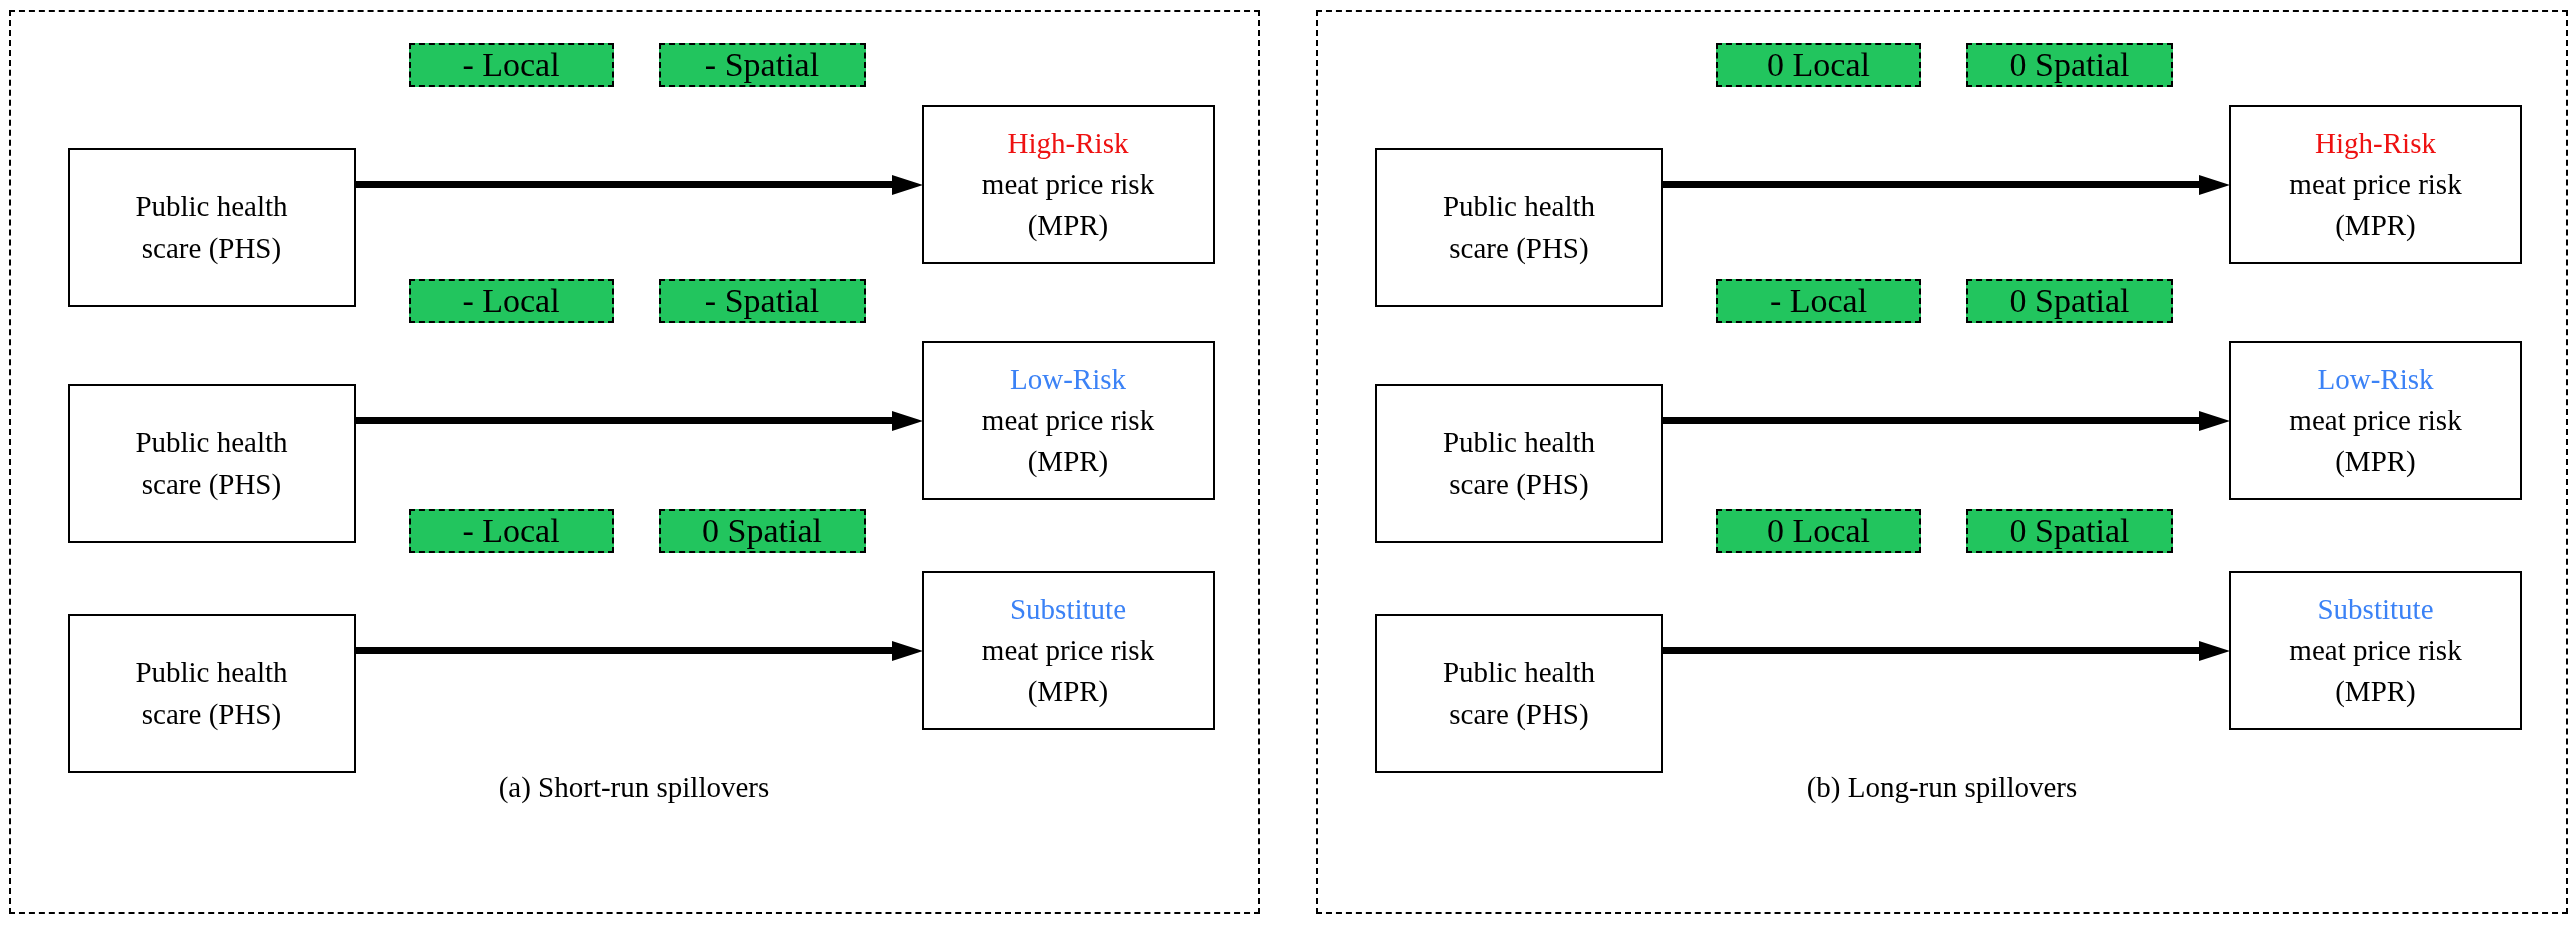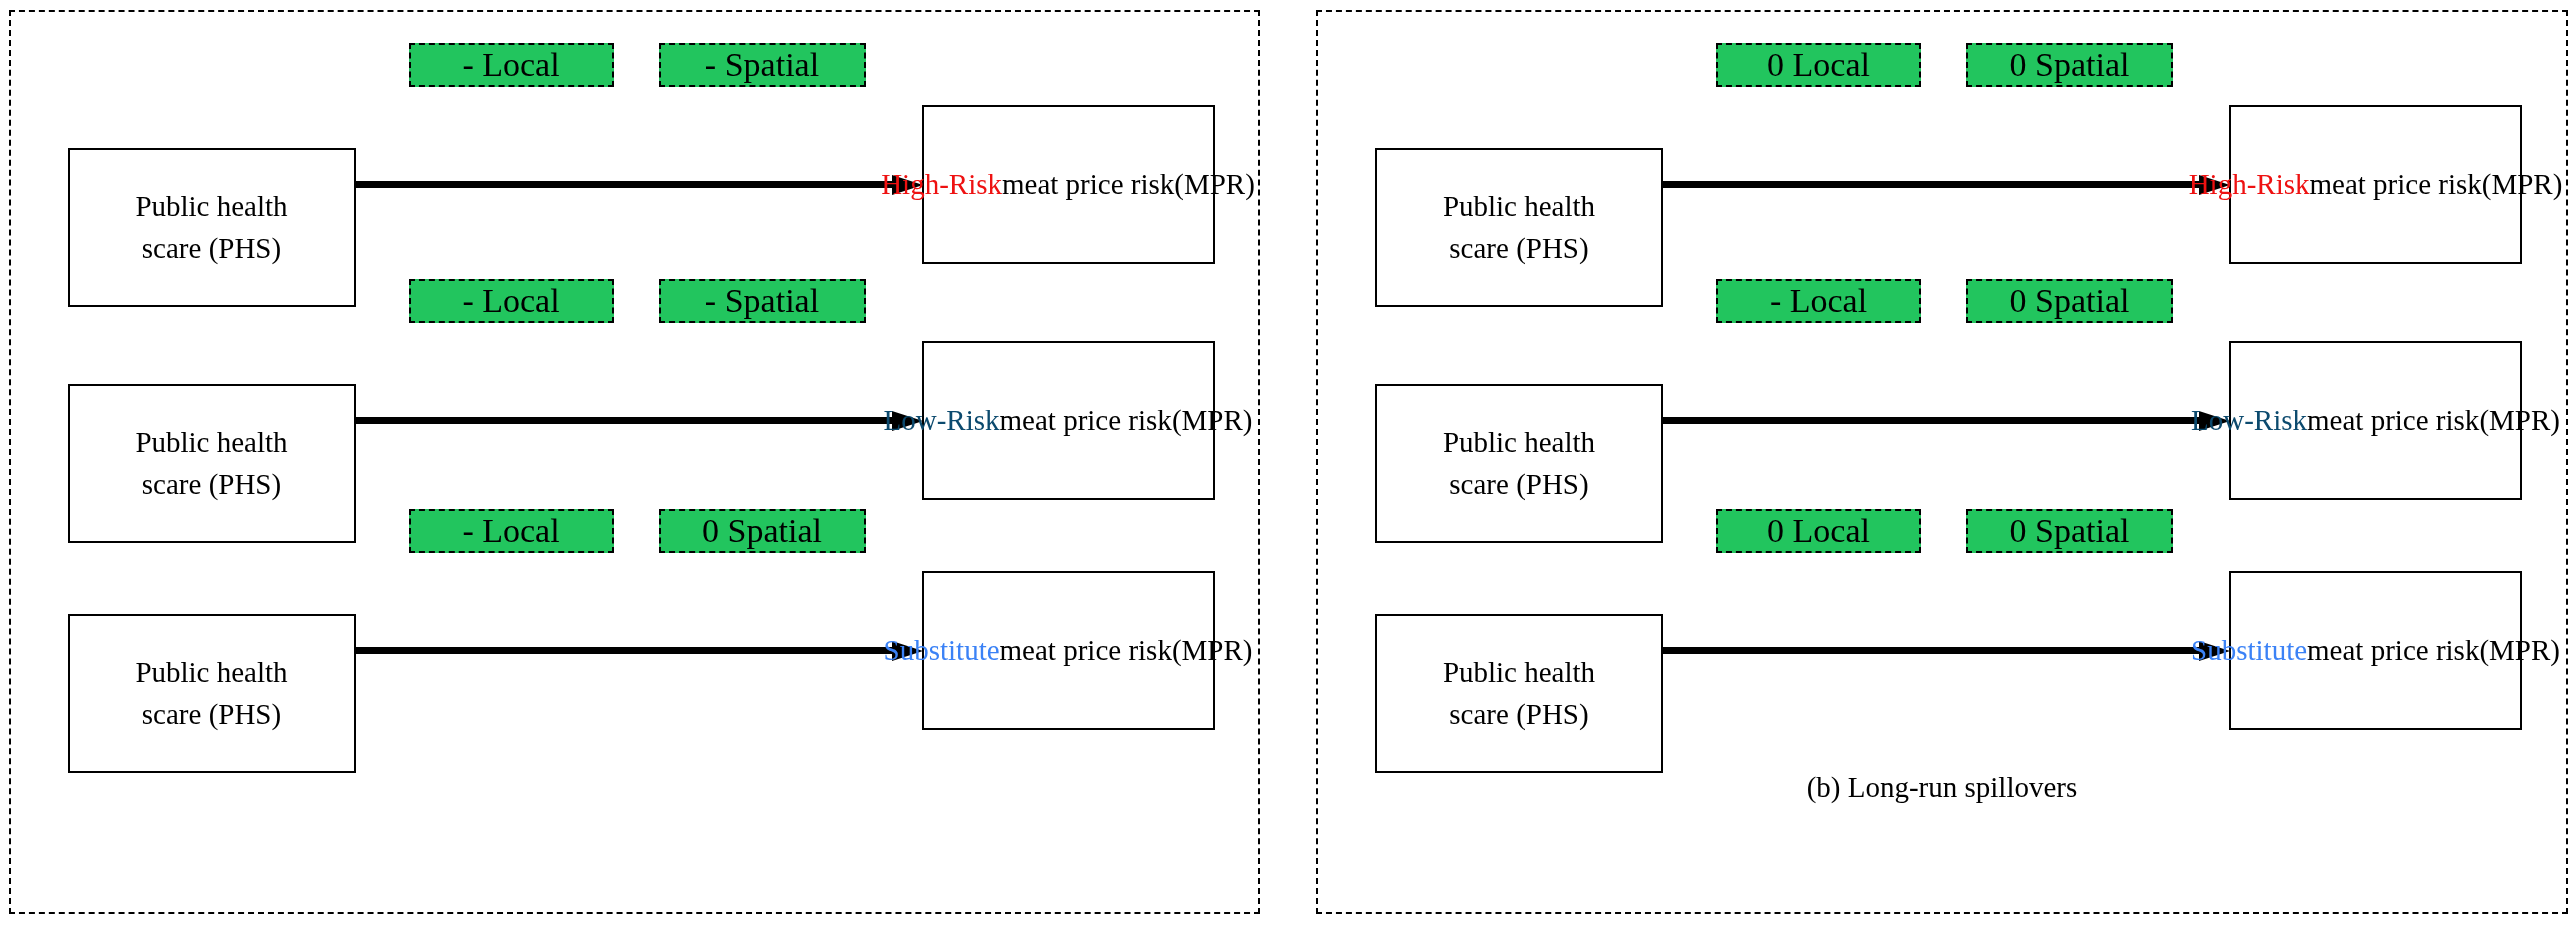--- a/index.html
+++ b/index.html
@@ -16,21 +16,21 @@
   
   .srcbox{position:absolute;left:57px;top:0;width:288px;height:159px;
           border:2.1px solid #000;box-sizing:border-box;background:#fff;
           display:flex;flex-direction:column;align-items:center;justify-content:center;
           font-size:29px;line-height:1.42;margin-top:43px;}
   .srcbox span{display:block;text-align:center;white-space:nowrap;}
 
   
   .tgtbox{position:absolute;left:911px;width:293px;height:159px;top:0;
           border:2.1px solid #000;box-sizing:border-box;background:#fff;
-          display:flex;flex-direction:row;align-items:center;justify-content:center;
+          display:flex;flex-direction:column;align-items:center;justify-content:center;
           font-size:29px;line-height:1.42;}
   .tgtbox span{display:block;text-align:center;white-space:nowrap;}
   .tgt-kind{font-weight:400;}
 
   
   .arrow{position:absolute;left:345px;top:70px;width:566px;height:20px;}
   .arrow .shaft{position:absolute;left:0;top:6.4px;width:541px;height:7px;background:#000;}
   .arrow .head{position:absolute;left:536px;top:0;width:0;height:0;
                border-top:10px solid transparent;border-bottom:10px solid transparent;
                border-left:31px solid #000;}
@@ -39,21 +39,21 @@
   .effbox{position:absolute;height:44px;border:2.1px dashed #000;box-sizing:border-box;
           background:#22c55e;display:flex;align-items:center;justify-content:center;
           font-size:34px;white-space:nowrap;}
   .effbox.local{left:398px;width:205px;}
   .effbox.spatial{left:648px;width:207px;}
 
   .caption{position:absolute;left:0;width:100%;text-align:center;
            font-size:29px;white-space:nowrap;}
 
   .c-red{color:#ee1111;}
-  .c-green{color:#0c4a6e;}
+  .c-green{color:#3b82f6;}
   .c-blue{color:#3b82f6;font-family:Liberation Serif, serif;}
 </style>
 </head>
 <body>
 
 <div id="fig">
 
   <div class="panel a">
 
     <div class="row" style="top:93px;">
@@ -103,20 +103,21 @@
       </div>
       <div class="effbox local" style="top:-62px;">- Local</div>
       <div class="effbox spatial" style="top:-62px;">0 Spatial</div>
       <div class="tgtbox">
         <span class="tgt-kind c-blue">Substitute</span>
         <span>meat price risk</span>
         <span>(MPR)</span>
       </div>
     </div>
 
+    <div class="caption" style="top:759px;">(a) Short-run spillovers</div>
   </div>
 
   <div class="panel b">
 
     <div class="row" style="top:93px;">
       <div class="srcbox">
         <span>Public health</span>
         <span>scare (PHS)</span>
       </div>
       <div class="arrow">

